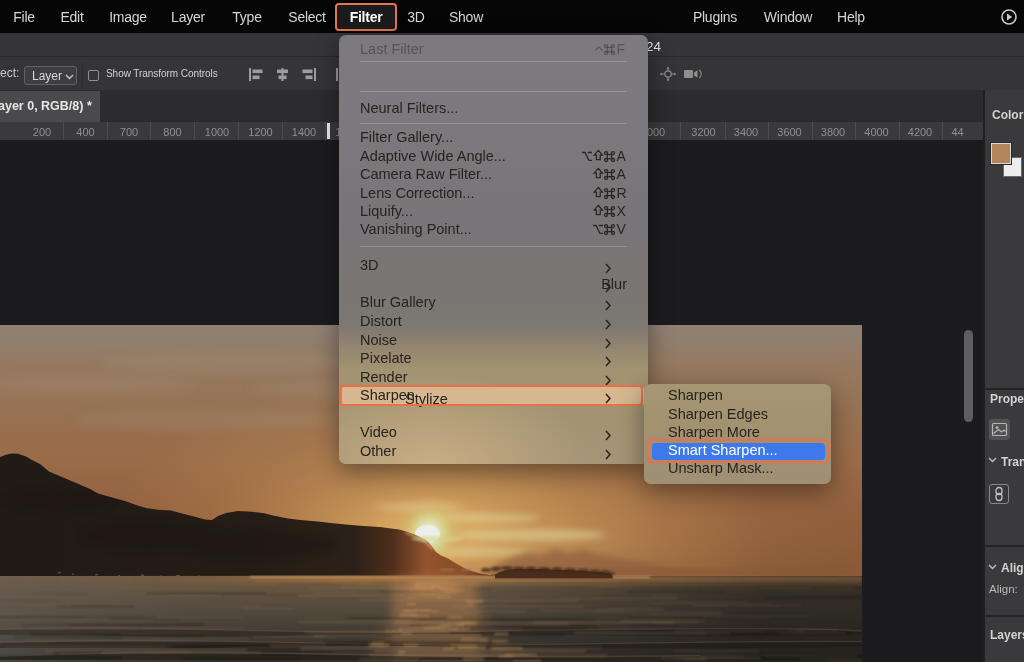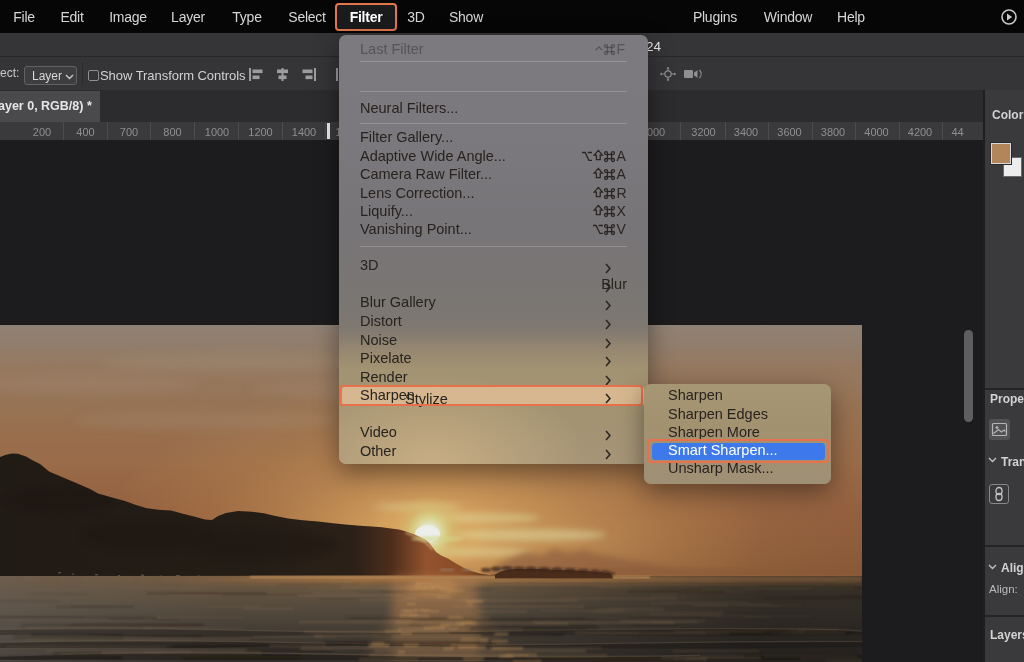--- a/index.html
+++ b/index.html
@@ -72,21 +72,21 @@
 <div class="abs" id="row2"></div>
 <div class="abs" style="left:0;top:66px;color:#c9c9c9;font-size:12px;">ect:</div>
 <div class="abs" style="left:24px;top:66px;width:53px;height:19px;border:1px solid #626264;border-radius:3px;background:#3e3e40;box-sizing:border-box;">
   <div class="abs" style="left:7px;top:2px;color:#d8d8d8;font-size:12px;">Layer</div>
   <svg class="abs" style="left:40px;top:7px" width="9" height="6" viewBox="0 0 9 6">
       <path d="M1 1 L4.5 4.5 L8 1" fill="none" stroke="#c9c9c9" stroke-width="1.4"></path>
     </svg>
 </div>
 <div class="abs" style="left:82px;top:62px;width:1px;height:24px;background:#2c2c2e;"></div>
 <div class="abs" style="left:88px;top:70px;width:9px;height:9px;border:1.5px solid #8f8f91;border-radius:2px;"></div>
-<div class="abs" style="left:100px;top:68px;color:#d2d2d2;font-size:13px;letter-spacing:-0.05px;">Show Transform Controls</div>
+<div class="abs" style="left:106px;top:68px;color:#d2d2d2;font-size:10px;letter-spacing:-0.05px;">Show Transform Controls</div>
 
 <svg class="abs" style="left:249px;top:68px" width="96" height="13" viewBox="0 0 96 13" fill="#9d9da0">
   <rect x="0" y="0" width="2" height="13"></rect>
     <rect x="3.5" y="1.5" width="10" height="3.6"></rect>
     <rect x="3.5" y="7.5" width="7" height="3.6"></rect>
   <rect x="32.5" y="0" width="2" height="13"></rect>
     <rect x="28" y="1.5" width="11" height="3.6"></rect>
     <rect x="29.5" y="7.5" width="8" height="3.6"></rect>
   <rect x="65" y="0" width="2" height="13"></rect>
     <rect x="53.5" y="1.5" width="10" height="3.6"></rect>

